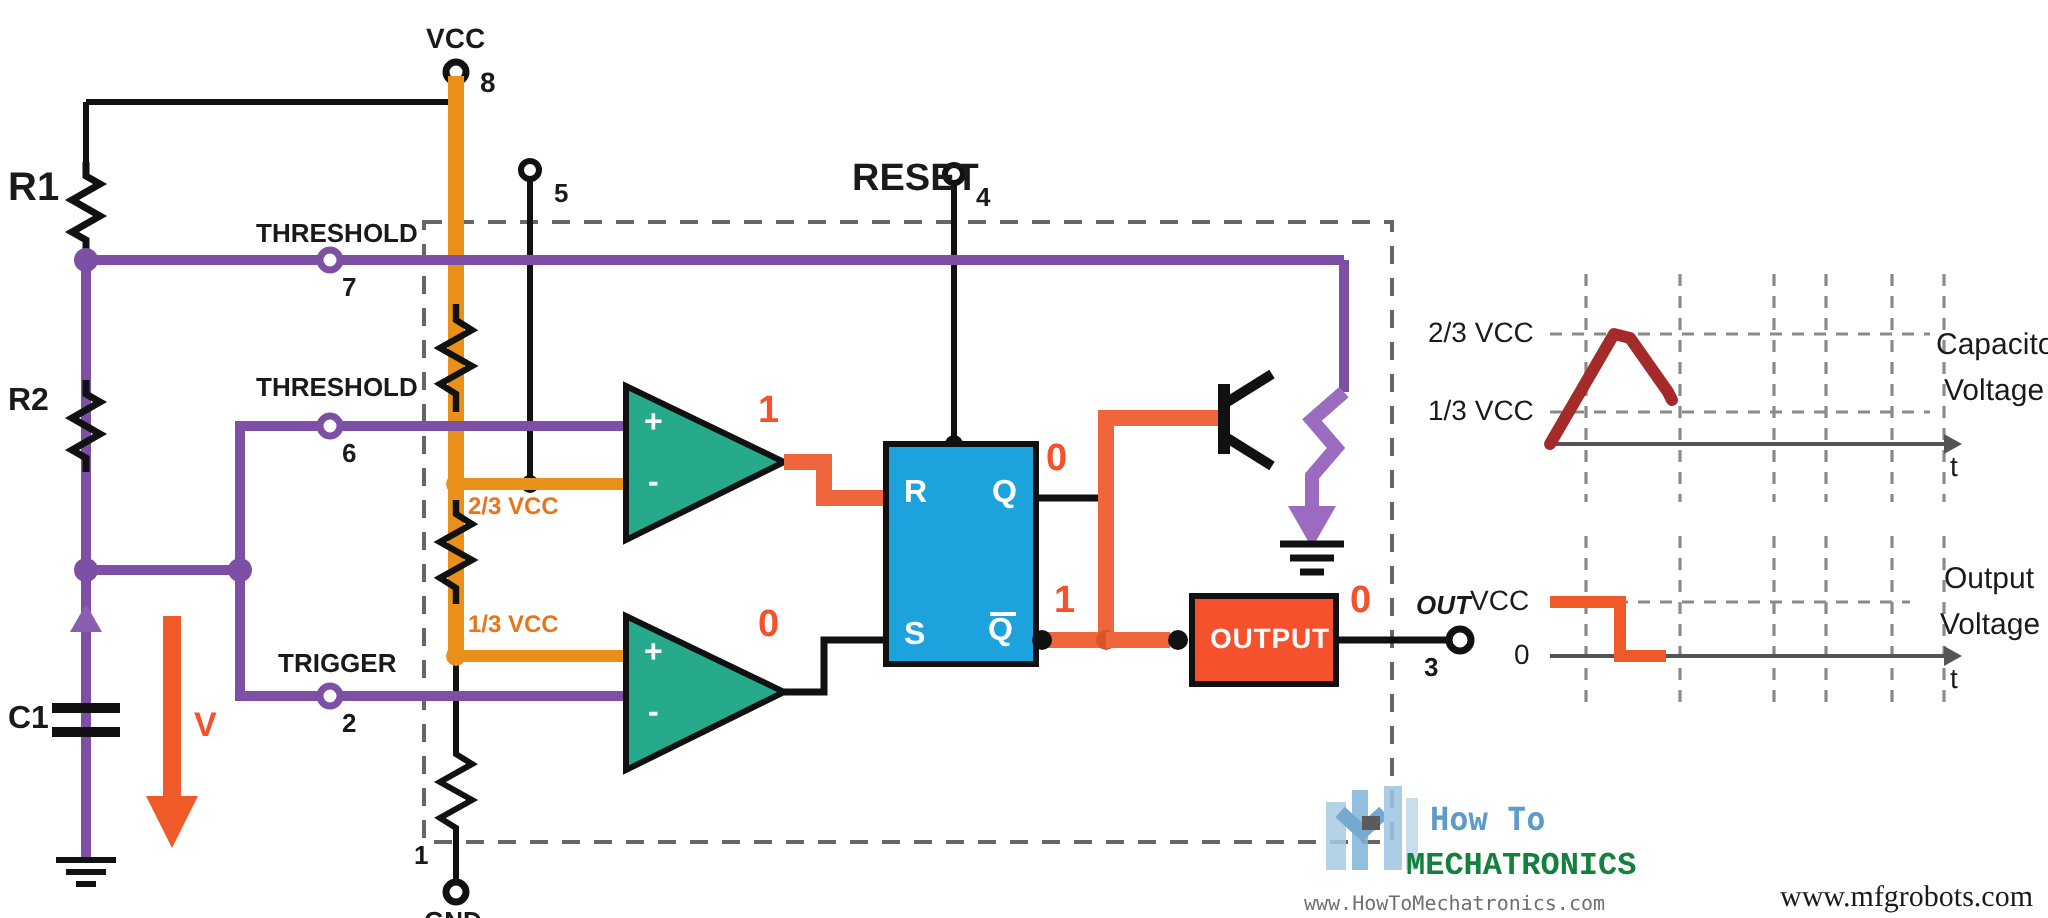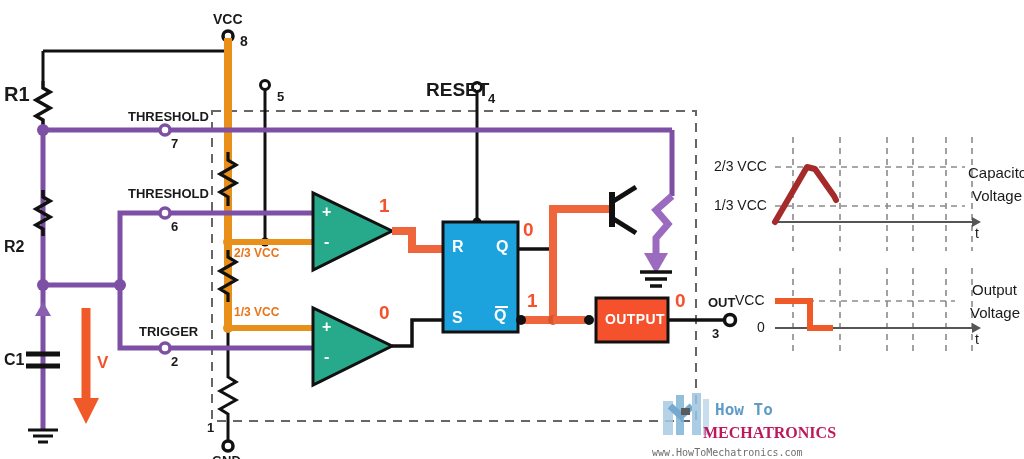--- a/index.html
+++ b/index.html
@@ -169,37 +169,37 @@
 
   <div class="lbl blk b" style="left:213px;top:2px;font-size:14px;">VCC</div>
   <div class="lbl blk b" style="left:240px;top:24px;font-size:14px;">8</div>
 
   <div class="lbl blk b" style="left:277px;top:80px;font-size:13px;">5</div>
 
   <div class="lbl blk b" style="left:426px;top:70px;font-size:19px;">RESET</div>
   <div class="lbl blk b" style="left:488px;top:82px;font-size:13px;">4</div>
 
   <div class="lbl blk b" style="left:4px;top:74px;font-size:20px;">R1</div>
-  <div class="lbl blk b" style="left:4px;top:183px;font-size:16px;margin-top:46px;">R2</div>
+  <div class="lbl blk b" style="left:4px;top:183px;font-size:16px;">R2</div>
   <div class="lbl blk b" style="left:4px;top:342px;font-size:16px;text-align:center;">C1</div>
   <div class="lbl red b" style="left:97px;top:344px;font-size:17px;">V</div>
 
   <div class="lbl blk b" style="left:128px;top:100px;font-size:13px;">THRESHOLD</div>
   <div class="lbl blk b" style="left:171px;top:127px;font-size:13px;">7</div>
 
   <div class="lbl blk b" style="left:128px;top:177px;font-size:13px;">THRESHOLD</div>
   <div class="lbl blk b" style="left:171px;top:210px;font-size:13px;">6</div>
 
   <div class="lbl blk b" style="left:139px;top:315px;font-size:13px;text-align:right;">TRIGGER</div>
   <div class="lbl blk b" style="left:171px;top:345px;font-size:13px;">2</div>
 
   <div class="lbl blk b" style="left:207px;top:411px;font-size:13px;">1</div>
   <div class="lbl blk b" style="left:212px;top:444px;font-size:13px;">GND</div>
 
-  <div class="lbl blk b" style="left:708px;top:286px;font-size:13px;">OUT</div>
+  <div class="lbl blk b" style="left:708px;top:286px;font-size:13px;font-style:italic;">OUT</div>
   <div class="lbl blk b" style="left:712px;top:317px;font-size:13px;">3</div>
 
   <div class="lbl org b" style="left:234px;top:237px;font-size:12px;">2/3 VCC</div>
   <div class="lbl org b" style="left:234px;top:296px;font-size:12px;">1/3 VCC</div>
 
   <div class="lbl wht b" style="left:322px;top:194px;font-size:16px;">+</div>
   <div class="lbl wht b" style="left:324px;top:224px;font-size:16px;">-</div>
   <div class="lbl wht b" style="left:322px;top:309px;font-size:16px;">+</div>
   <div class="lbl wht b" style="left:324px;top:339px;font-size:16px;">-</div>
 
@@ -225,16 +225,17 @@
   <div class="lbl blk" style="left:757px;top:310px;font-size:14px;">0</div>
   <div class="lbl blk" style="left:975px;top:216px;font-size:14px;">t</div>
   <div class="lbl blk" style="left:975px;top:322px;font-size:14px;">t</div>
 
   <div class="lbl blk" style="left:968px;top:155px;font-size:15px;">Capacitor</div>
   <div class="lbl blk" style="left:972px;top:178px;font-size:15px;">Voltage</div>
   <div class="lbl blk" style="left:972px;top:272px;font-size:15px;">Output</div>
   <div class="lbl blk" style="left:970px;top:295px;font-size:15px;">Voltage</div>
 
   <div class="lbl b" style="left:715px;top:392px;font-size:16px;color:#5E9BC7;font-family:'DejaVu Sans Mono',monospace;">How To</div>
-  <div class="lbl b" style="left:703px;top:415px;font-size:16px;color:#be185d;font-family:Liberation Serif, serif;">MECHATRONICS</div>
+  <div class="lbl b" style="left:703px;top:415px;font-size:16px;color:#15803d;font-family:Liberation Mono, monospace;">MECHATRONICS</div>
   <div class="lbl" style="left:652px;top:438px;font-size:10px;color:#6f6f6f;font-family:'DejaVu Sans Mono',monospace;">www.HowToMechatronics.com</div>
+  <div class="watermark" style="left:890px;top:431px;font-size:15px;">www.mfgrobots.com</div>
 
 </div>
 
 </body></html>

